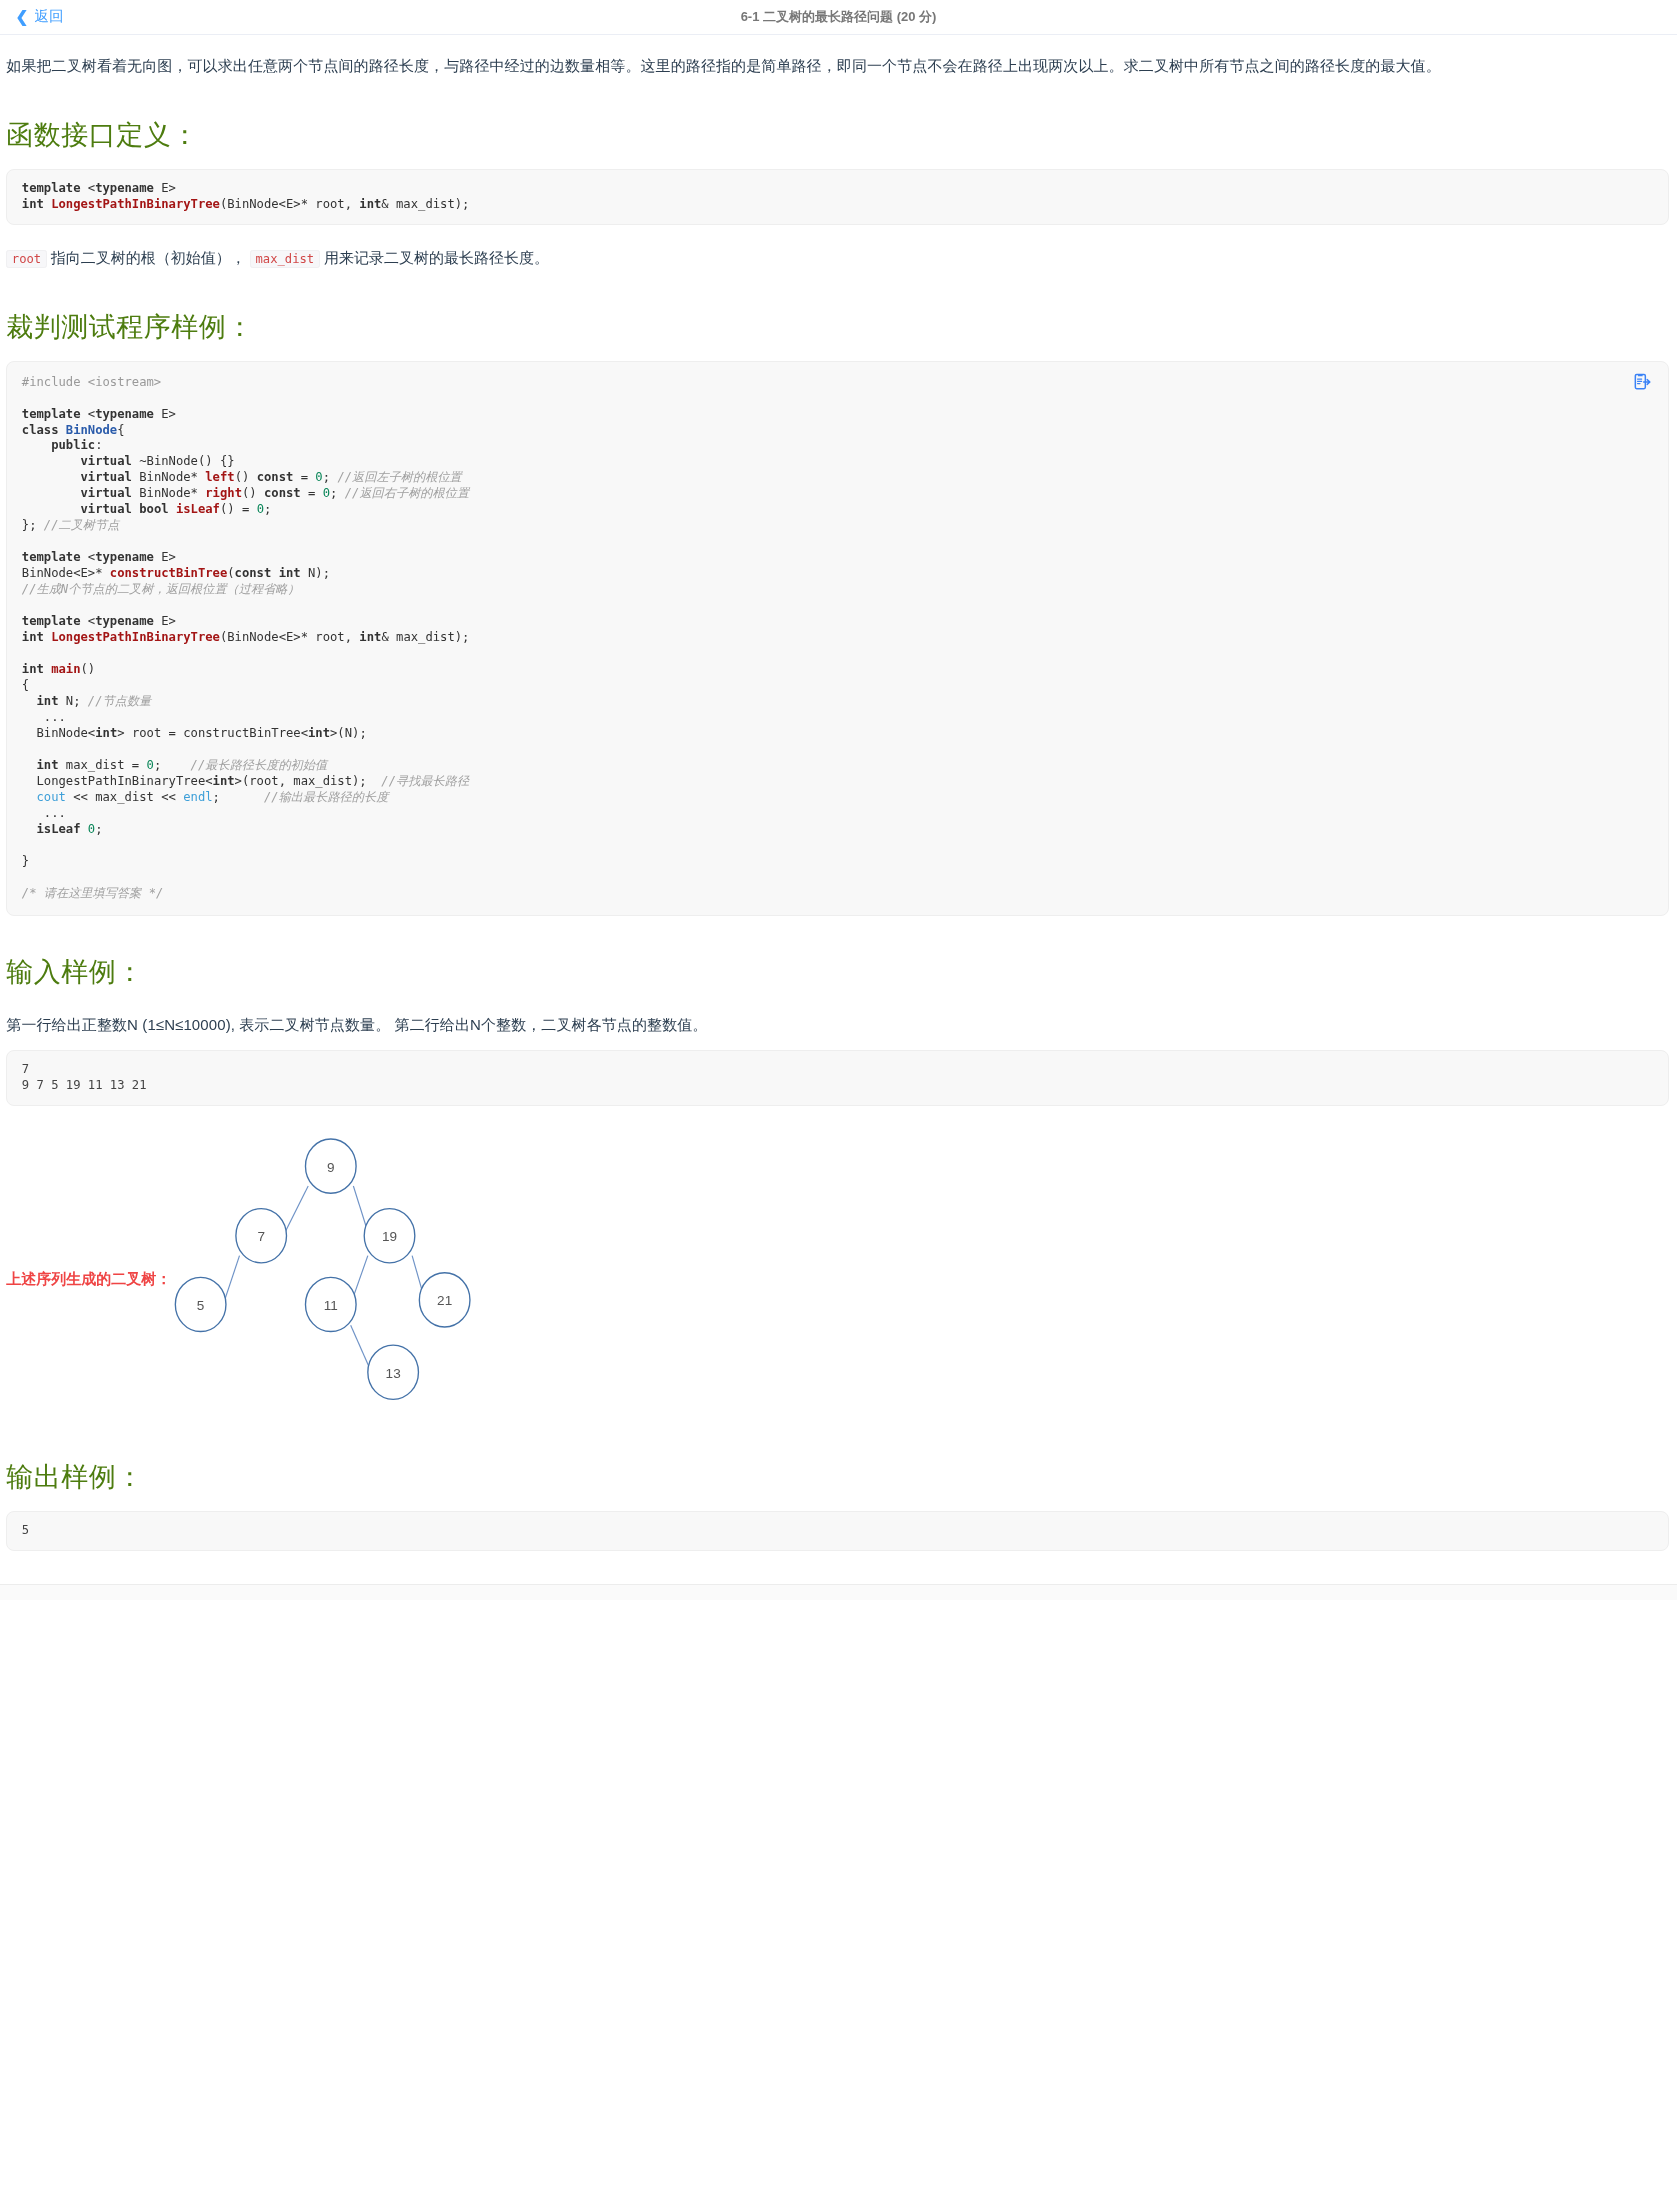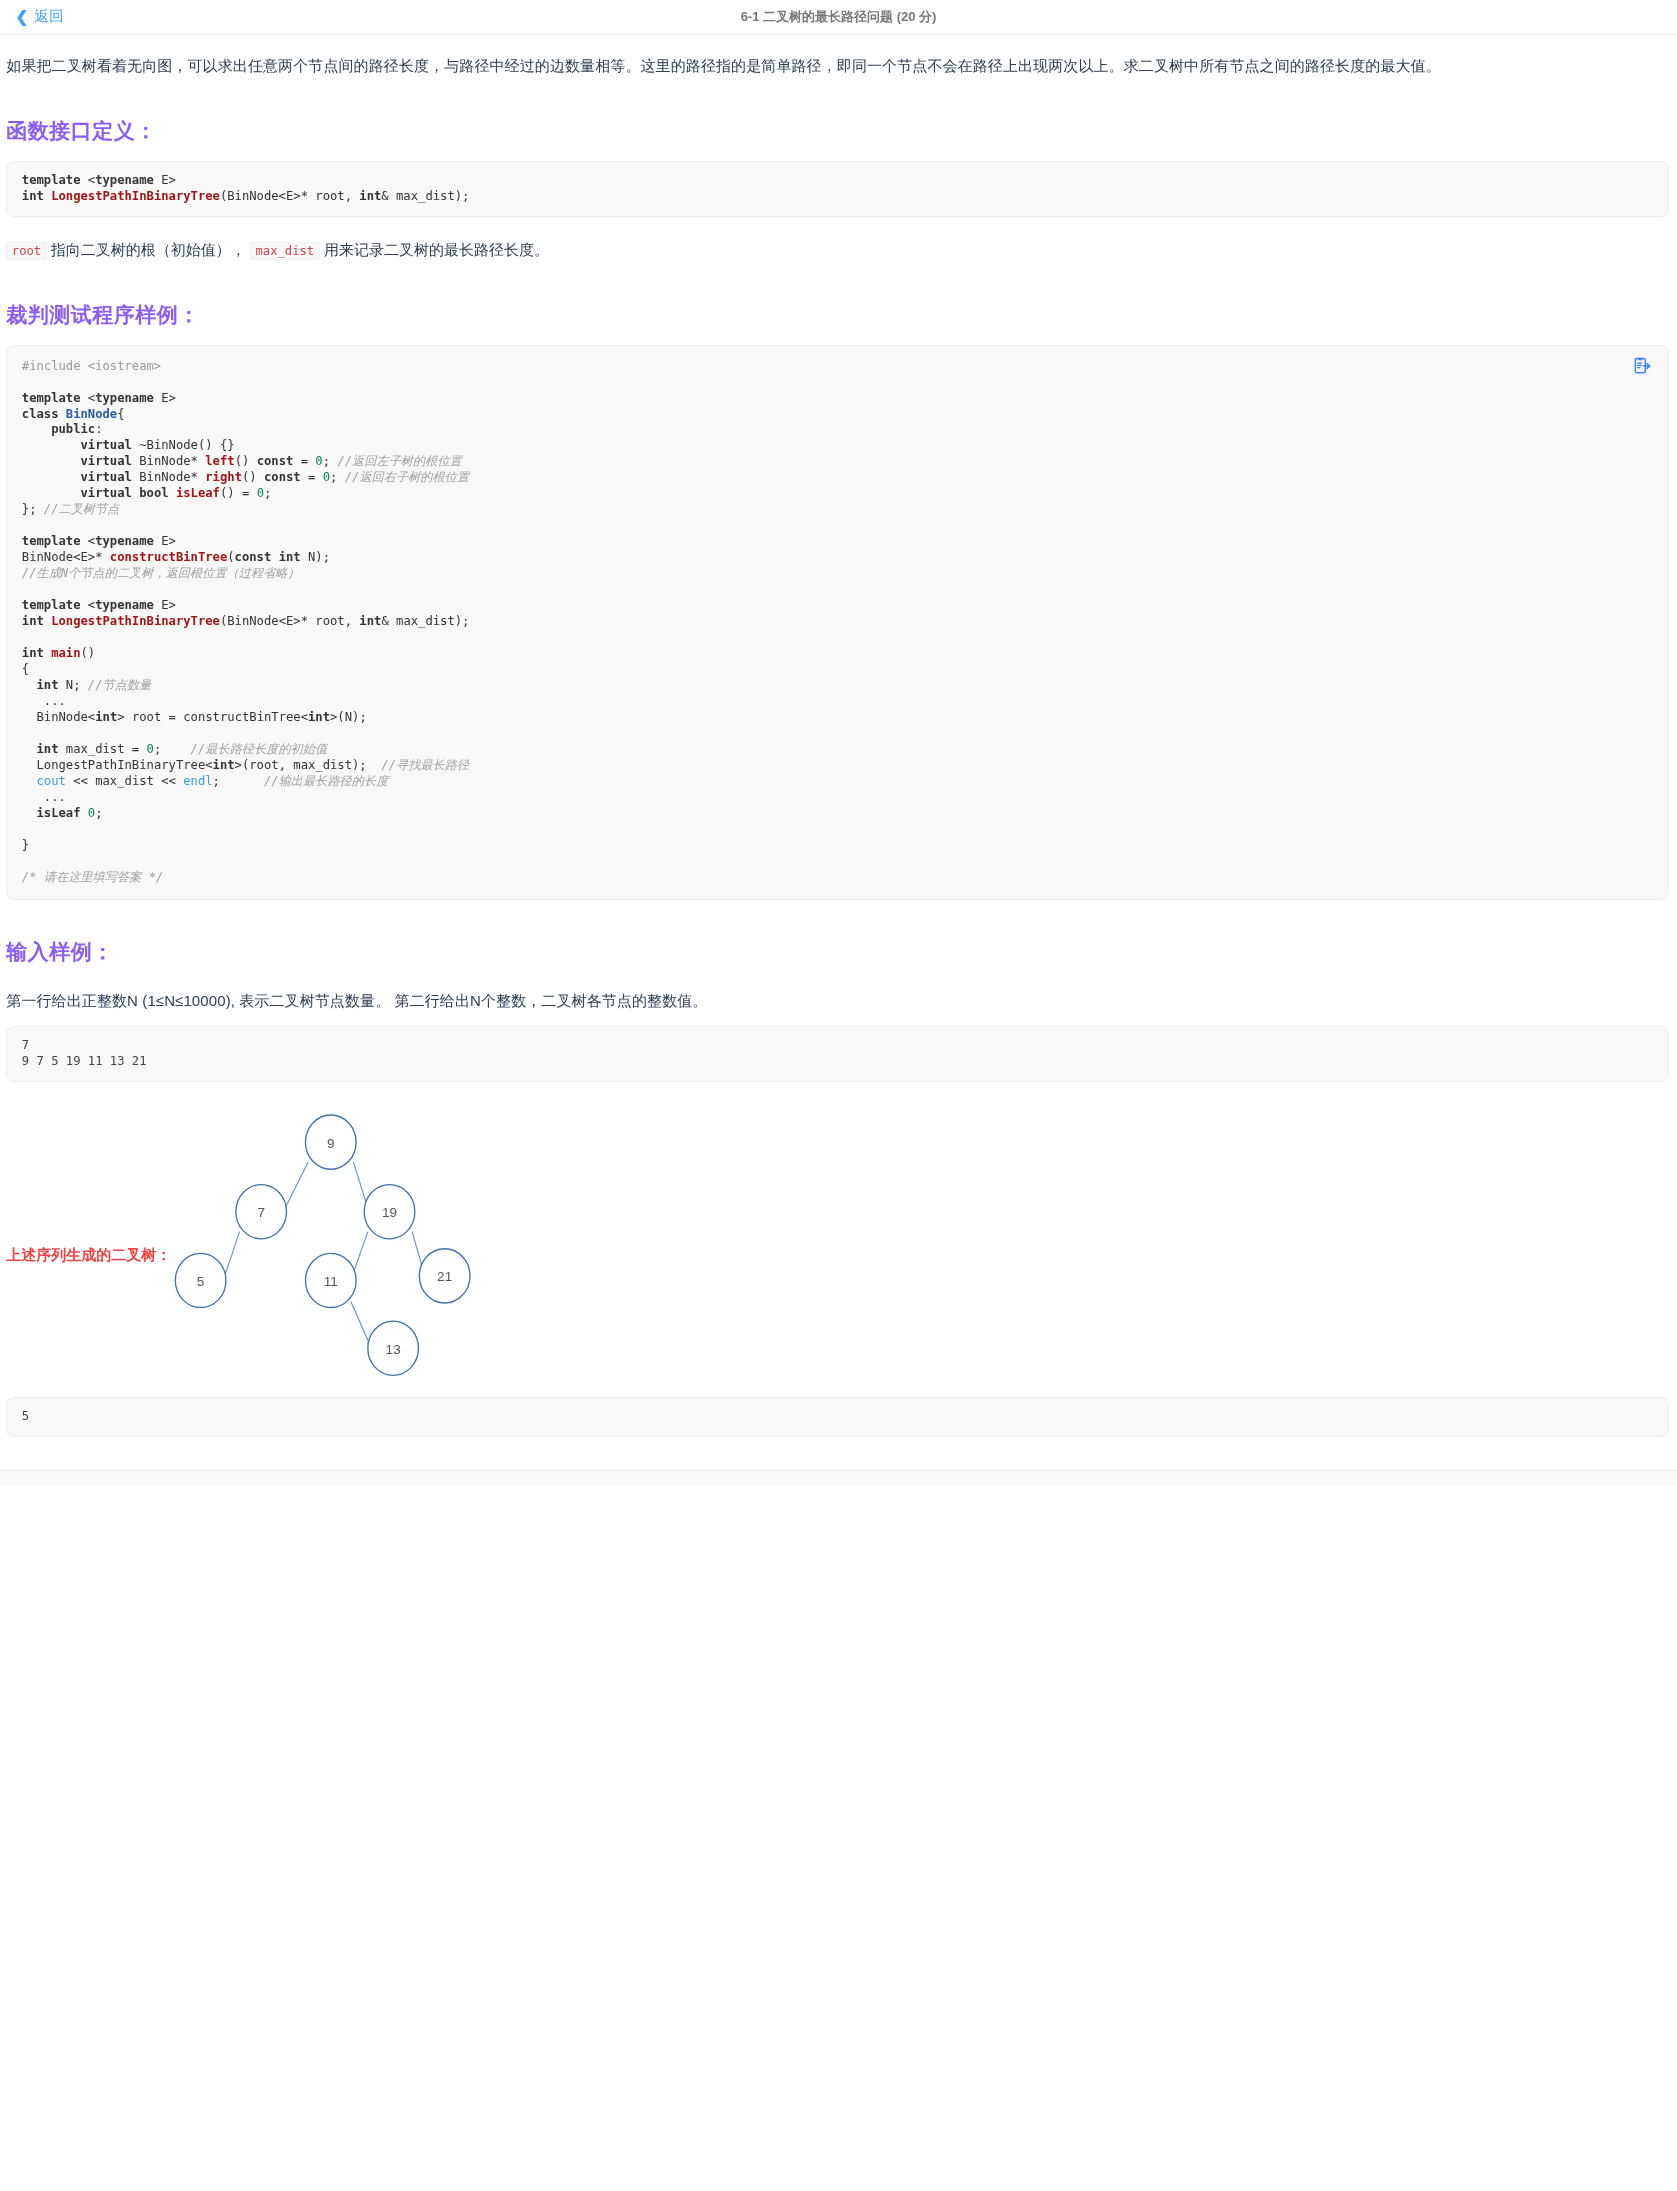--- a/index.html
+++ b/index.html
@@ -49,23 +49,23 @@
 
   .para {
     font-size: 15px;
     color: #2c3e50;
     line-height: 1.72;
     margin: 18px 0 0 0;
     letter-spacing: 0.1px;
   }
 
   h2.section {
-    font-size: 21px;
-    font-weight: 700;
-    color: #8b5cf6;
+    font-size: 27px;
+    font-weight: 400;
+    color: #4d7c0f;
     margin: 38px 0 16.3px 0;
     letter-spacing: 0.5px;
   }
 
   
   .codeblock {
     position: relative;
     background: #f8f8f8;
     border: 0.9px solid #eeeeee;
     border-radius: 8px;
@@ -243,20 +243,21 @@
 
         <ellipse cx="485" cy="188" rx="28" ry="30" fill="#ffffff" stroke="#4472a8" stroke-width="1.5"></ellipse>
         <text x="485" y="194" text-anchor="middle" font-family="Liberation Sans, sans-serif" font-size="15" fill="#555">21</text>
 
         <ellipse cx="428" cy="268" rx="28" ry="30" fill="#ffffff" stroke="#4472a8" stroke-width="1.5"></ellipse>
         <text x="428" y="274" text-anchor="middle" font-family="Liberation Sans, sans-serif" font-size="15" fill="#555">13</text>
       </g>
     </svg>
   </div>
 
+  <h2 class="section">输出样例：</h2>
 
   <pre class="codeblock plain small">5</pre>
 
 
 </div>
 
 <div class="bottom-rule"></div>
 
 
 </body></html>

